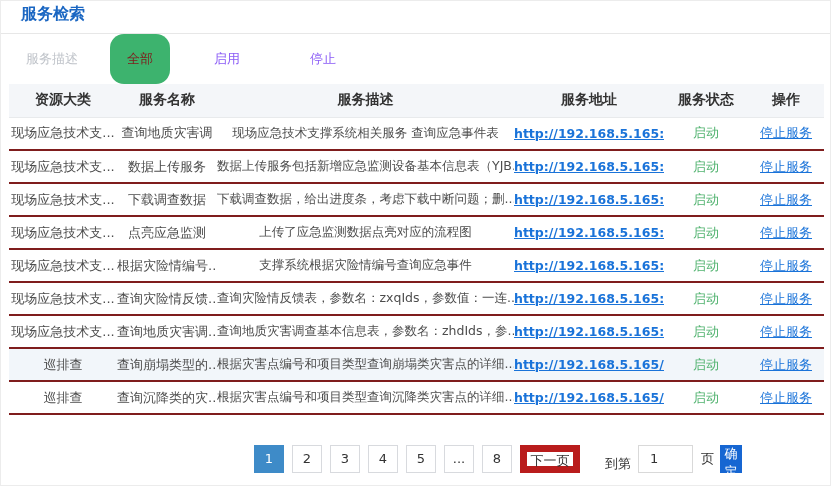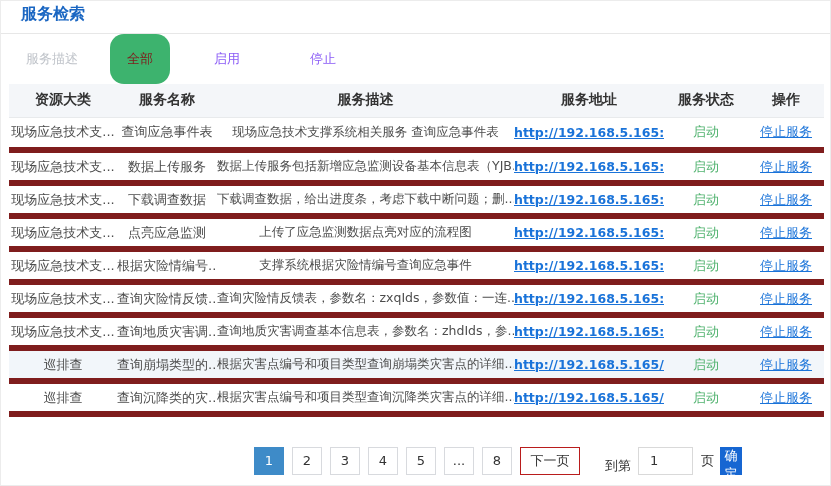--- a/index.html
+++ b/index.html
@@ -14,32 +14,32 @@
   .filter-row{display:flex;align-items:center;height:50px;padding-left:25px;}
   .filter-label{color:#bfc3c9;font-size:13px;margin-right:32px;}
   .filter-opt{background:none;border:none;font-size:13px;color:#8b5cf6;cursor:pointer;
     margin-right:42px;padding:5px 14px;border-radius:14px;font-family:inherit;}
   .filter-opt.active{background:var(--filter-green);color:#7f1d1d;margin-right:30px;padding:16px 17px;}
   table{border-collapse:collapse;table-layout:fixed;width:815px;margin:0 8px;}
   col.c1{width:108px}col.c2{width:100px}col.c3{width:297px}
   col.c4{width:150px}col.c5{width:84px}col.c6{width:76px}
   th{background:#f4f6f9;font-size:14px;font-weight:bold;color:#333;height:33px;
      text-align:center;border-bottom:1px solid #e8eaec;white-space:nowrap;overflow:hidden;font-family:Liberation Mono, monospace;}
-  td{font-size:13px;color:#4d4d4d;height:33px;text-align:center;border-bottom:6px solid #7f1d1d;
+  td{font-size:13px;color:#4d4d4d;height:33px;text-align:center;border-bottom:2px solid #7f1d1d;
      white-space:nowrap;overflow:hidden;}
   td.c-desc{font-size:12.5px;}
   tr.hl td{background:#f2f6fa;}
   .url-link{color:var(--link-blue);text-decoration:underline;font-weight:600;font-size:12.5px;cursor:pointer;}
   .status{color:var(--status-green);}
   .action-link{color:var(--link-blue);text-decoration:underline;cursor:pointer;}
   .pagination{display:flex;align-items:center;margin-top:29px;padding-left:253px;}
   .page-btn{min-width:30px;height:28px;border:1px solid #d8dade;background:#fff;color:#333;
     font-size:13px;margin-right:8px;cursor:pointer;font-family:inherit;}
   .page-btn.active{background:var(--pager-active-blue);border-color:var(--pager-active-blue);color:#fff;}
-  .next-btn{min-width:60px;height:28px;border:1px solid #b91c1c;background:#fff;color:#333;
+  .next-btn{min-width:60px;height:28px;border:7px solid #b91c1c;background:#fff;color:#333;
     font-size:13px;margin-right:25px;cursor:pointer;font-family:inherit;}
   .goto-label{font-size:13px;color:#333;margin-right:7px;margin-top:11px;}
   .goto-input{width:55px;height:28px;border:1px solid #d9d9d9;font-size:13px;color:#333;
     padding-left:11px;margin-right:8px;font-family:inherit;outline:none;}
   .goto-suffix{font-size:13px;color:#333;margin-right:6px;}
   .confirm-btn{width:22px;height:28px;background:var(--confirm-blue);border:none;color:#fff;
     font-size:13px;cursor:pointer;font-family:inherit;}
 </style>
 </head>
 <body>
@@ -68,21 +68,21 @@
           <th>服务名称</th>
           <th>服务描述</th>
           <th>服务地址</th>
           <th>服务状态</th>
           <th>操作</th>
         </tr>
     </thead>
     <tbody id="table-body">
         <tr>
     <td class="c-cat">现场应急技术支...</td>
-    <td class="c-name">查询应急事件表</td>
+    <td class="c-name">查询地质灾害调</td>
     <td class="c-desc">现场应急技术支撑系统相关服务 查询应急事件表</td>
     <td><a class="url-link">http://192.168.5.165:88...</a></td>
     <td><span class="status">启动</span></td>
     <td><a class="action-link">停止服务</a></td>
   </tr>
         <tr>
     <td class="c-cat">现场应急技术支...</td>
     <td class="c-name">数据上传服务</td>
     <td class="c-desc">数据上传服务包括新增应急监测设备基本信息表（YJB...</td>
     <td><a class="url-link">http://192.168.5.165:88...</a></td>

